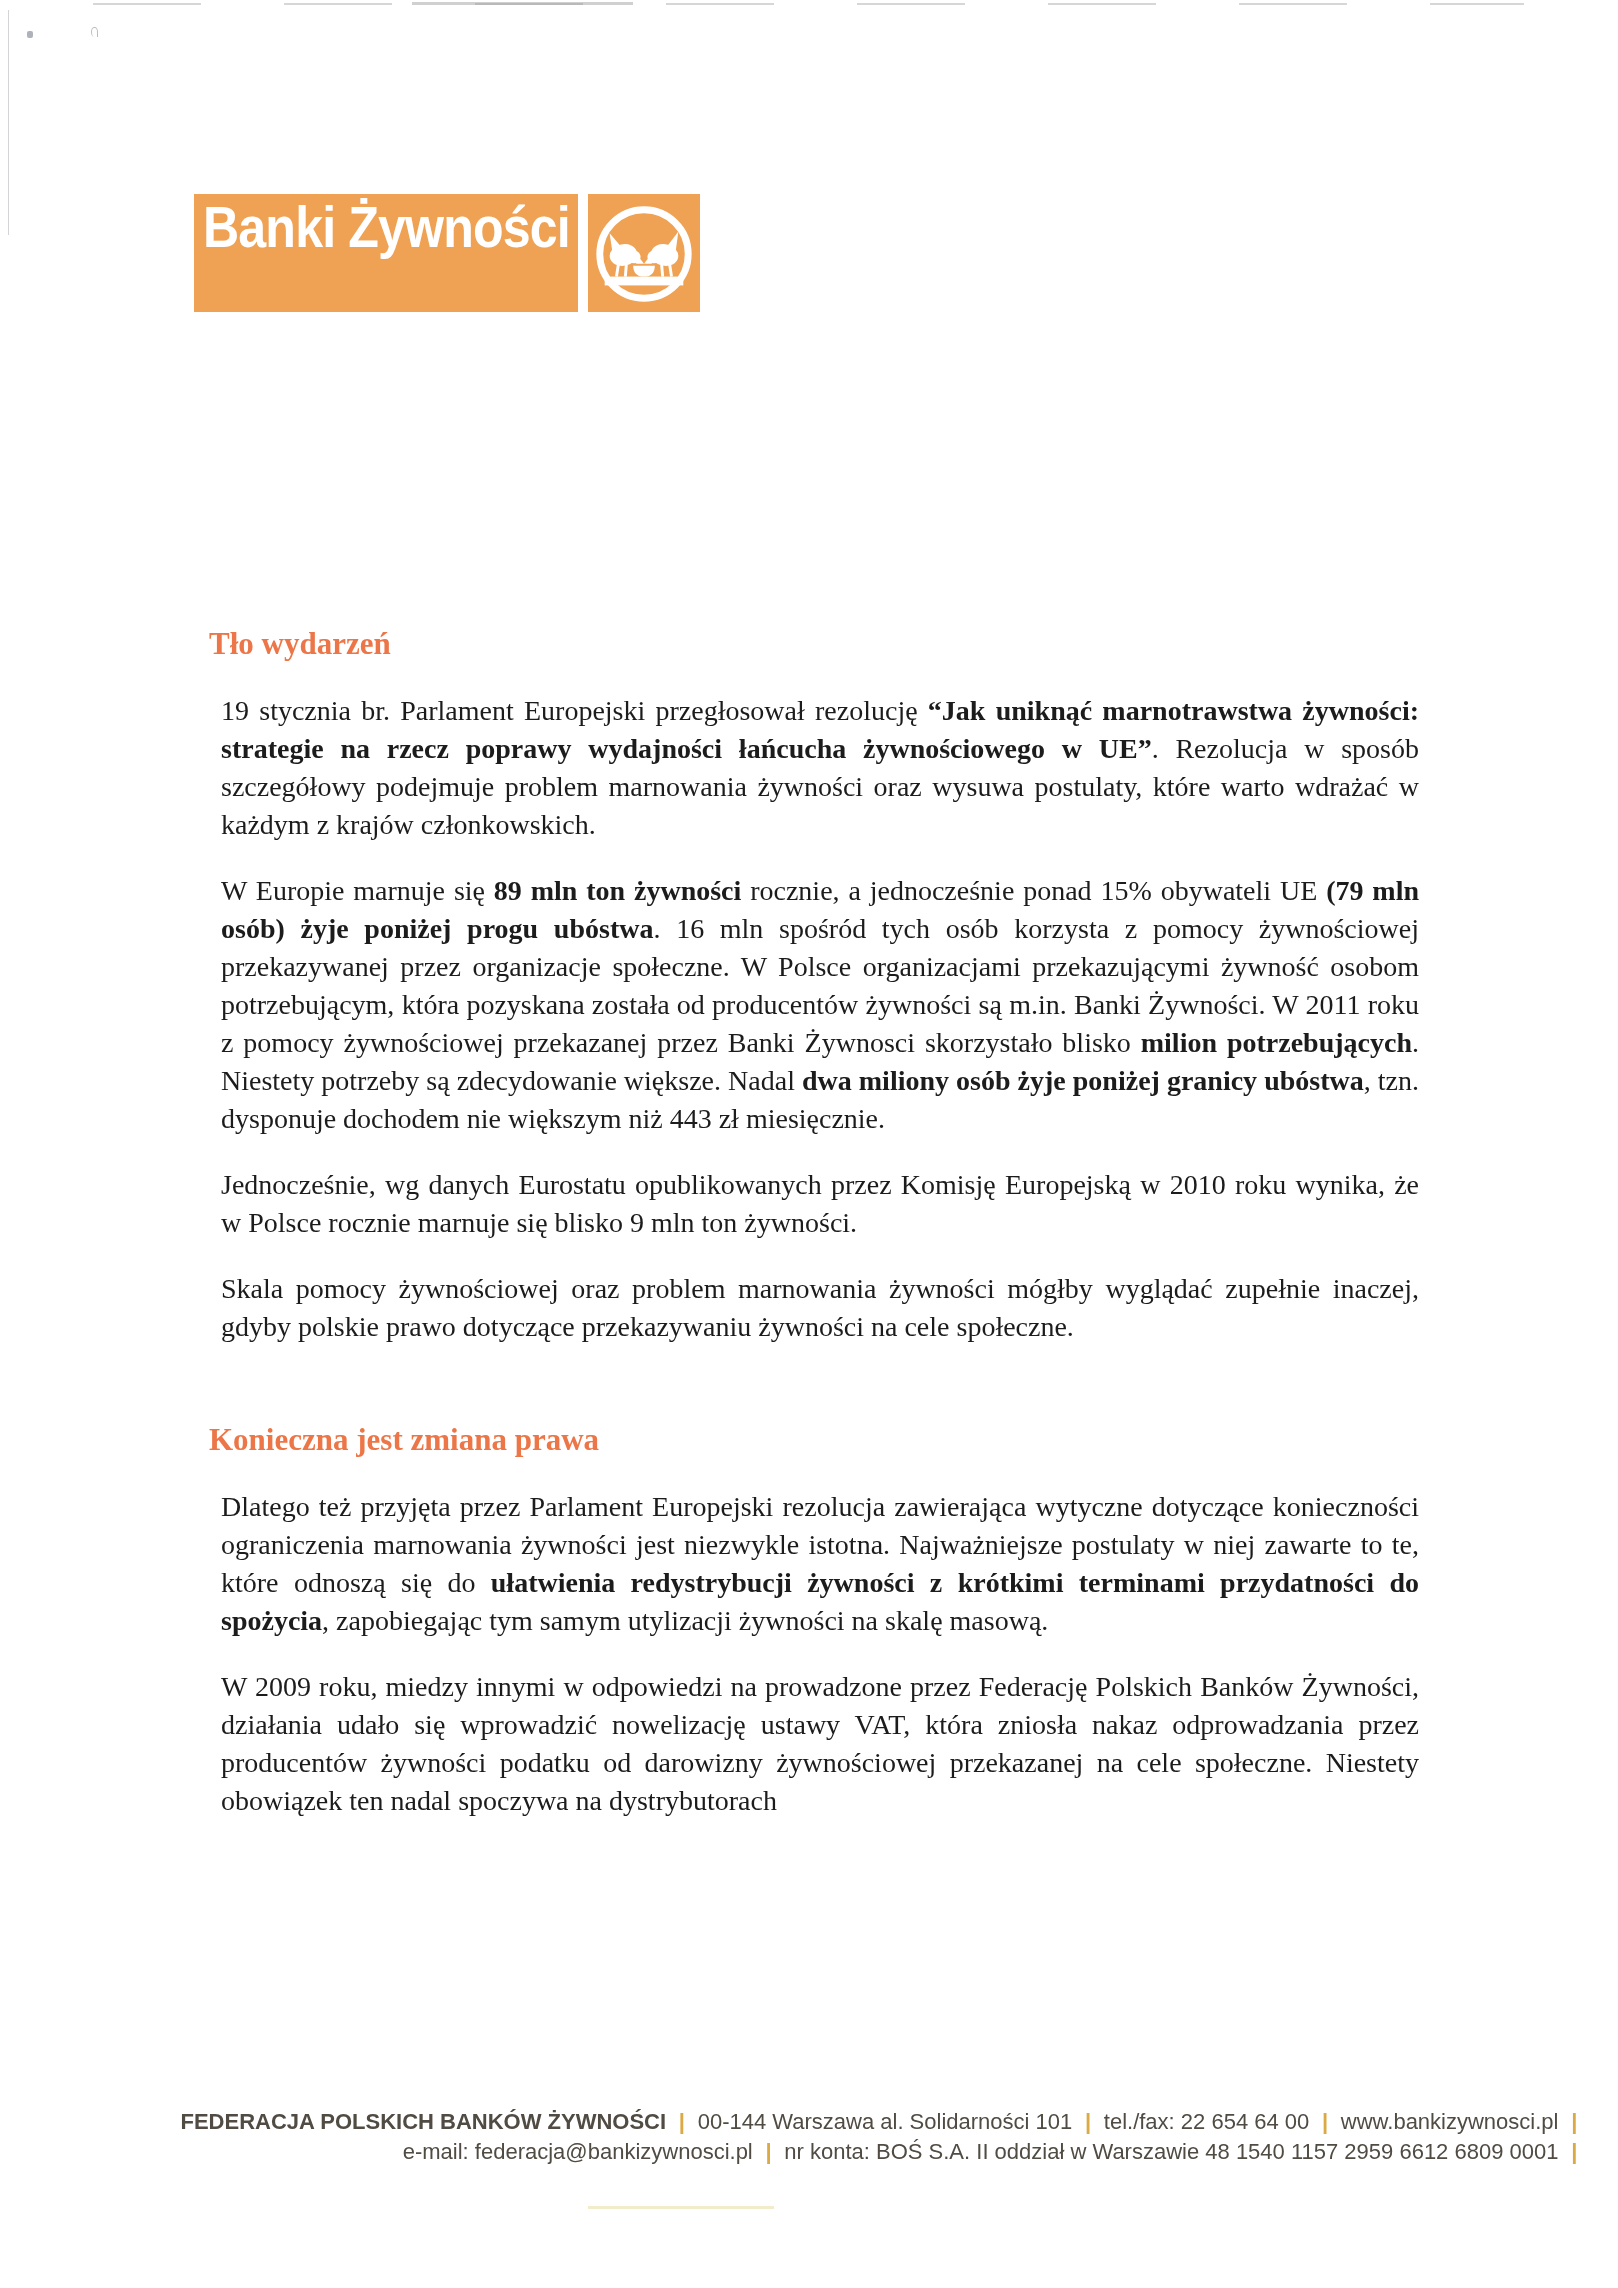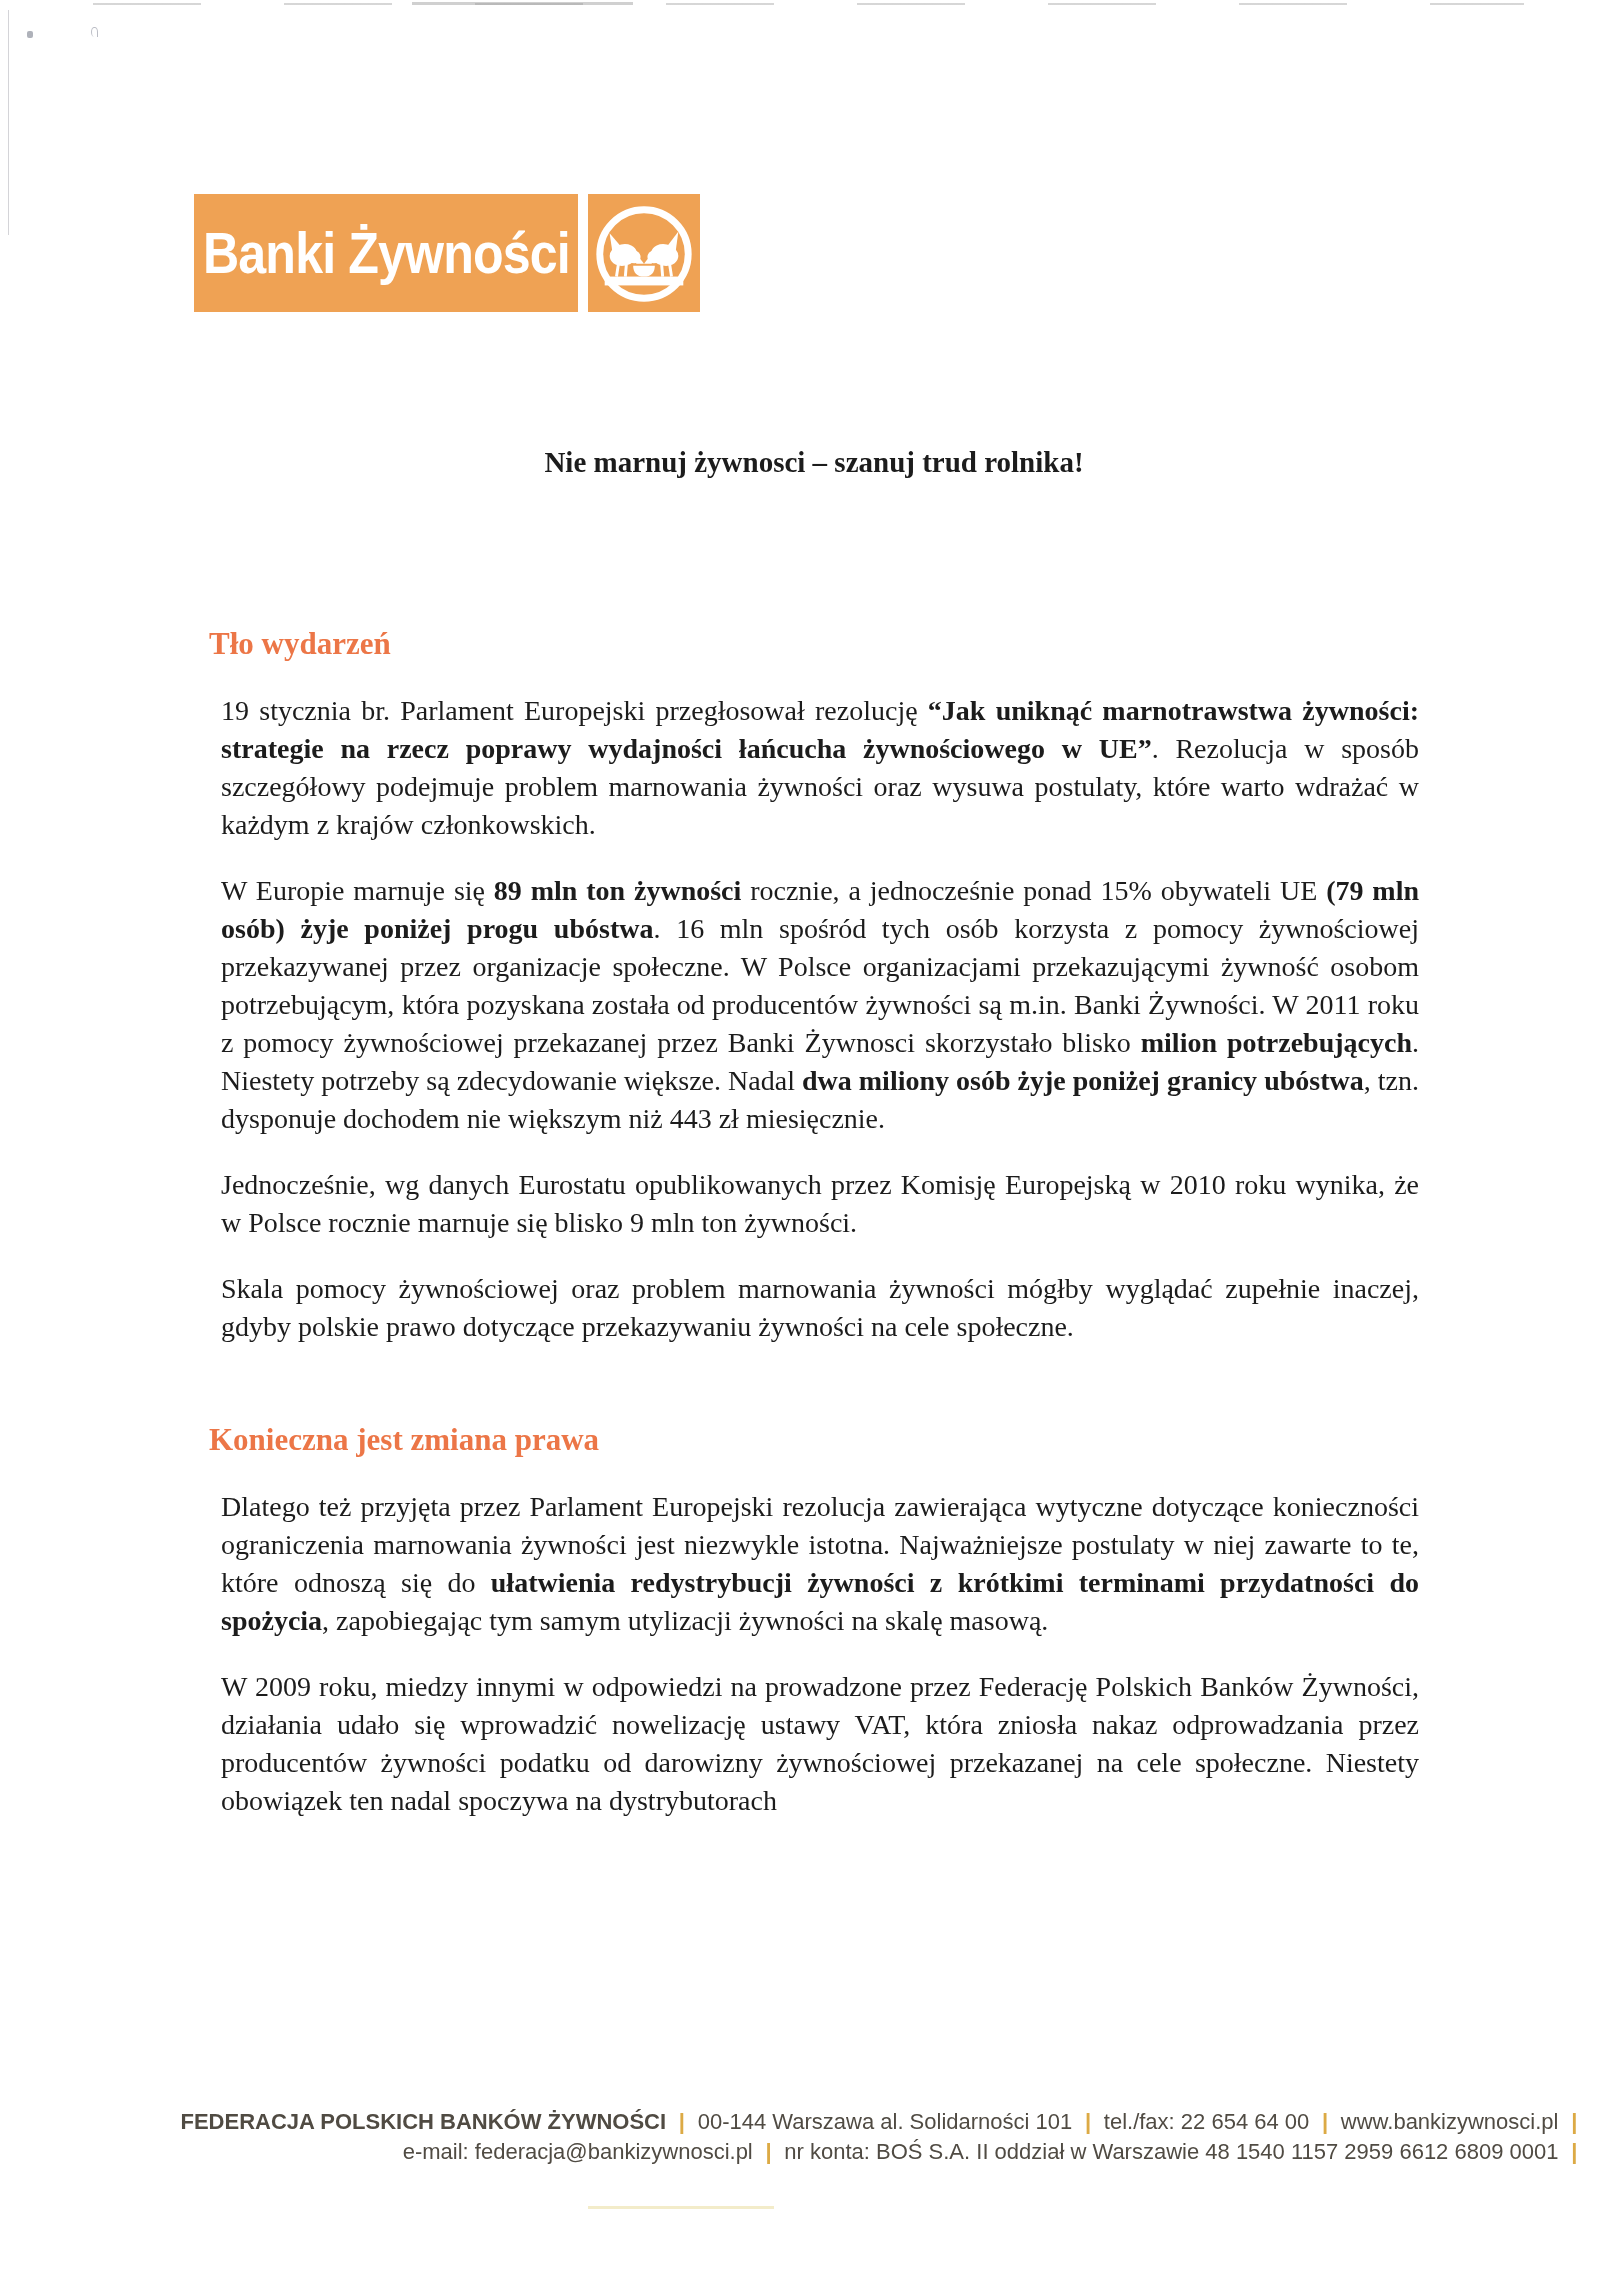--- a/index.html
+++ b/index.html
@@ -25,21 +25,21 @@
   .speck-1{position:absolute;top:31px;left:27.4px;width:5.9px;height:6.9px;border-radius:2px;background:rgba(110,115,130,.55);}
   .speck-2{position:absolute;top:26.5px;left:91px;width:4.9px;height:9.8px;border-radius:50% 50% 0 50%;
     border:1px solid rgba(120,125,140,.5);border-bottom:none;background:transparent;}
   .bottom-mark{position:absolute;top:2206px;left:588px;width:186px;height:2.9px;background:#f3ecca;}
 
   
   .logo{position:absolute;left:194px;top:194px;display:flex;align-items:stretch;}
   .logo-text-box{
     background:var(--accent);
     width:384px;height:118px;
-    display:flex;align-items:center;justify-content:center;
+    display:flex;justify-content:center;
     overflow:hidden;
   }
   .logo-text{
     color:#fff;
     font-family:"Liberation Sans", sans-serif;
     font-weight:bold;
     font-size:57px;
     white-space:nowrap;
     letter-spacing:-1px;
     transform:scaleX(.88);
@@ -112,21 +112,20 @@
         <path d="M92 38 L80 54 L89 60 Z" fill="#ffffff"></path>
         <ellipse cx="78" cy="62" rx="14" ry="11" fill="#ffffff" transform="rotate(12 78 62)"></ellipse>
         <circle cx="67" cy="64" r="6.5" fill="#ffffff"></circle>
         <path d="M63 63 L57 71 L65 71 Z" fill="#ffffff"></path>
         <path d="M83 71 L85 84 M75 72 L76 84" stroke="#ffffff" stroke-width="3" fill="none"></path>
       </svg>
     </div>
   </header>
 
   <section class="title-block">
-    <h1>Nie marnuj żywnosci – szanuj trud rolnika!</h1>
   </section>
 
   <main class="content">
     <div id="sections">
         <h2 class="sec">Tło wydarzeń</h2>
         <p><span>19 stycznia br. Parlament Europejski przegłosował rezolucję </span><span class="b">“Jak uniknąć marnotrawstwa żywności: strategie na rzecz poprawy wydajności łańcucha żywnościowego w UE”</span><span>. Rezolucja w sposób szczegółowy podejmuje problem marnowania żywności oraz wysuwa postulaty, które warto wdrażać w każdym z krajów członkowskich.</span></p>
         <p><span>W Europie marnuje się </span><span class="b">89 mln ton żywności</span><span> rocznie, a jednocześnie ponad 15% obywateli UE </span><span class="b">(79 mln osób) żyje poniżej progu ubóstwa</span><span>. 16 mln spośród tych osób korzysta z pomocy żywnościowej przekazywanej przez organizacje społeczne. W Polsce organizacjami przekazującymi żywność osobom potrzebującym, która pozyskana została od producentów żywności są m.in. Banki Żywności. W 2011 roku z pomocy żywnościowej przekazanej przez Banki Żywnosci skorzystało blisko </span><span class="b">milion potrzebujących</span><span>. Niestety potrzeby są zdecydowanie większe. Nadal </span><span class="b">dwa miliony osób żyje poniżej granicy ubóstwa</span><span>, tzn. dysponuje dochodem nie większym niż 443 zł miesięcznie.</span></p>
         <p><span>Jednocześnie, wg danych Eurostatu opublikowanych przez Komisję Europejską w 2010 roku wynika, że w Polsce rocznie marnuje się blisko 9 mln ton żywności.</span></p>
         <p><span>Skala pomocy żywnościowej oraz problem marnowania żywności mógłby wyglądać zupełnie inaczej, gdyby polskie prawo dotyczące przekazywaniu żywności na cele społeczne.</span></p>
         <h2 class="sec">Konieczna jest zmiana prawa</h2>

